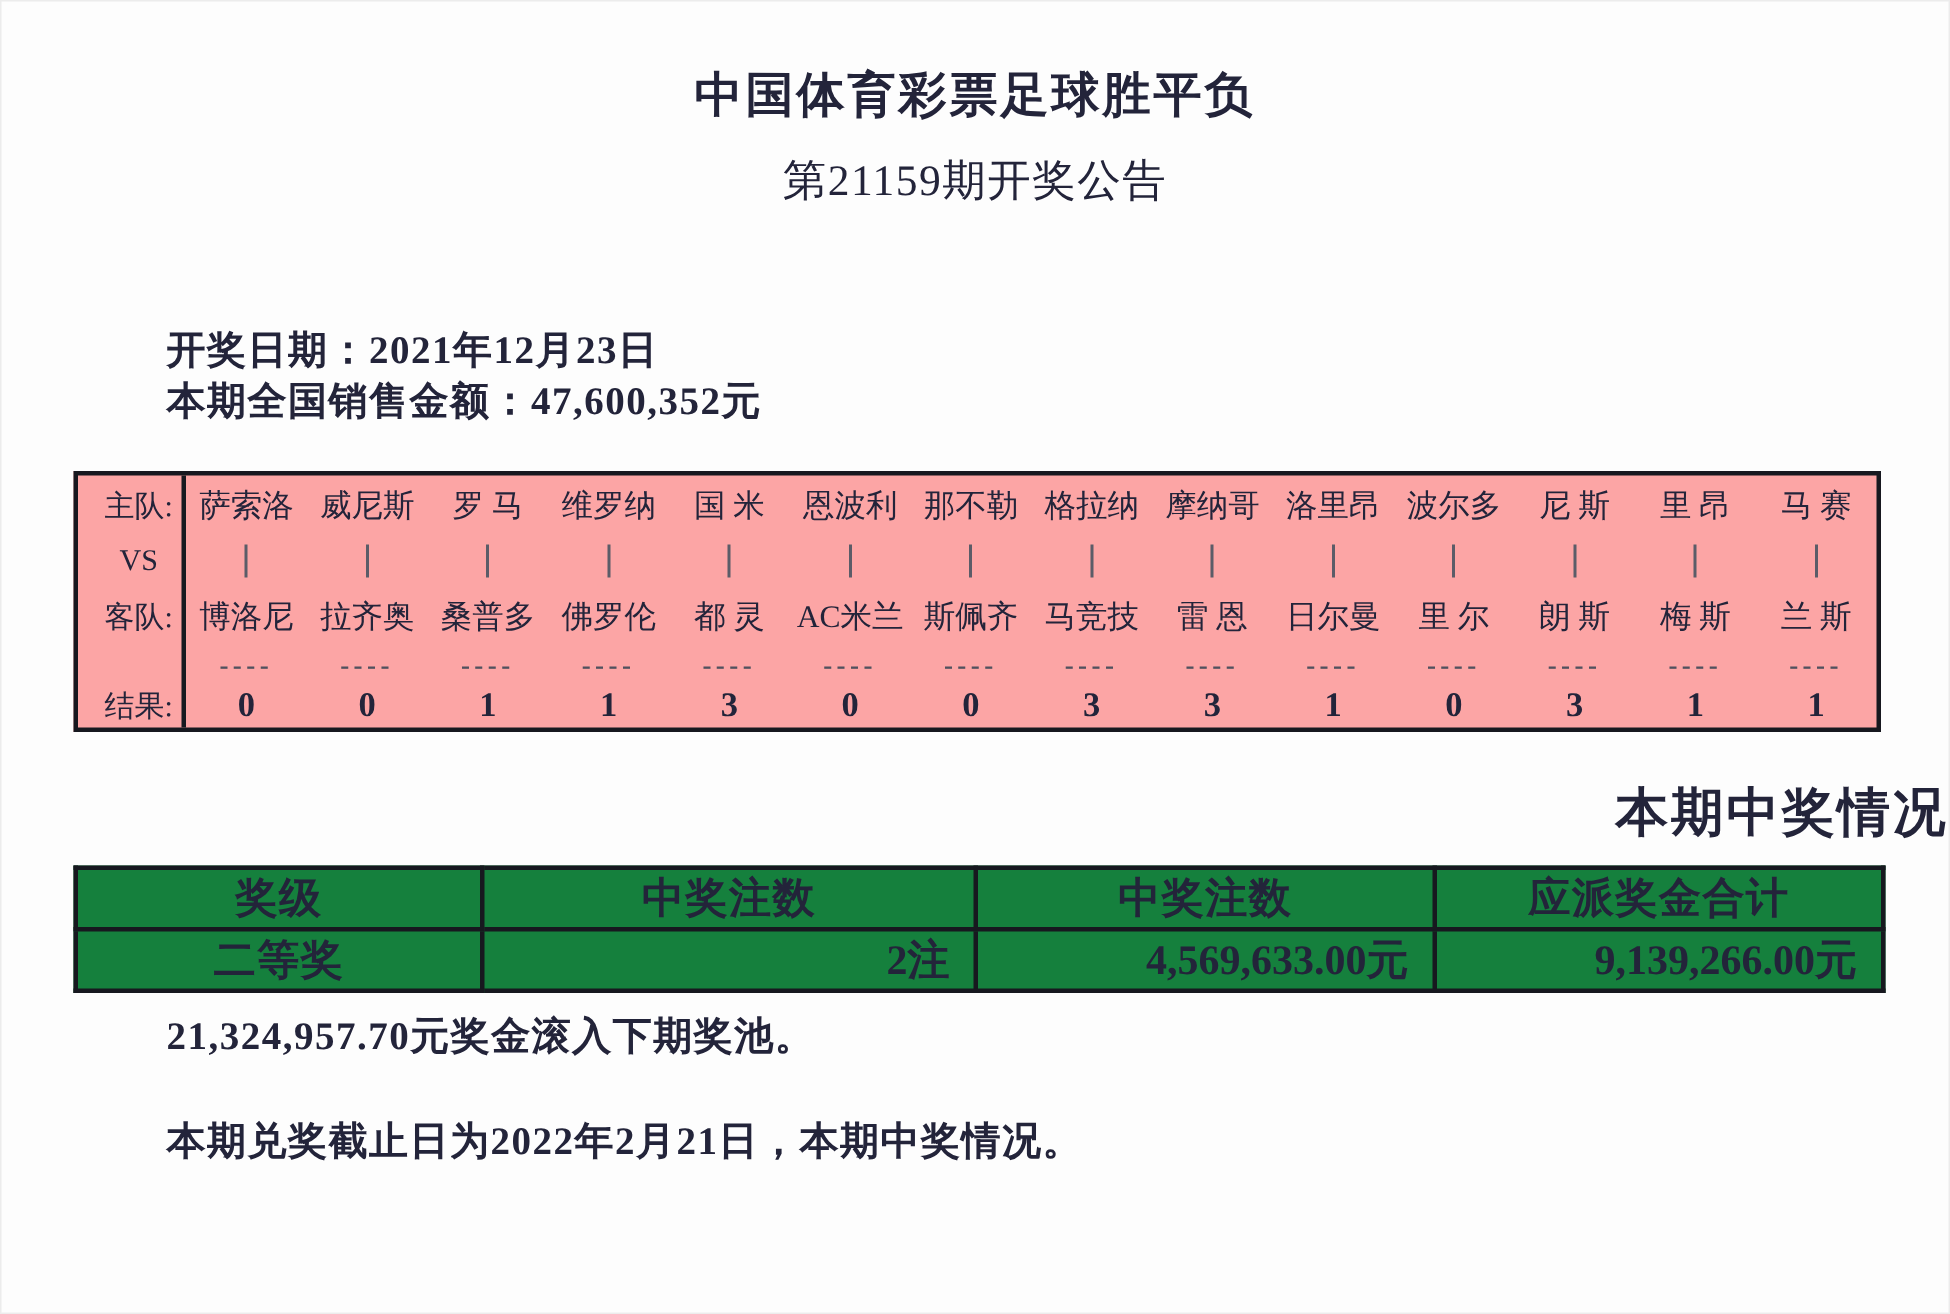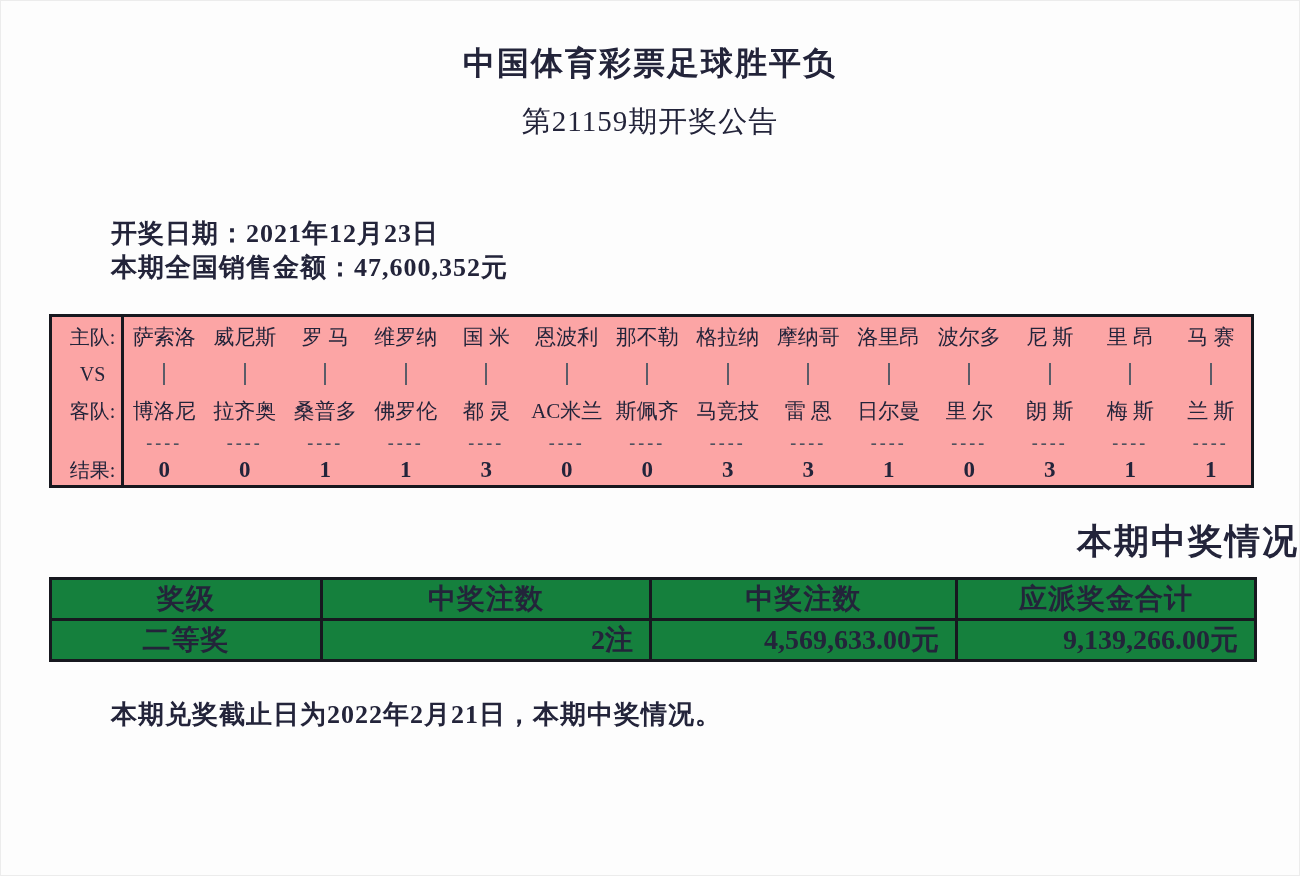--- a/index.html
+++ b/index.html
@@ -426,15 +426,16 @@
     <tbody>
         <tr>
           <td class="cell-center">二等奖</td>
           <td class="cell-right">2注</td>
           <td class="cell-right">4,569,633.00元</td>
           <td class="cell-right">9,139,266.00元</td>
         </tr>
       </tbody>
   </table>
 
+  <p class="footer-line footer-rollover">21,324,957.70元奖金滚入下期奖池。</p>
   <p class="footer-line footer-deadline">本期兑奖截止日为2022年2月21日，本期中奖情况。</p>
 
 </div>
 
 </body></html>

